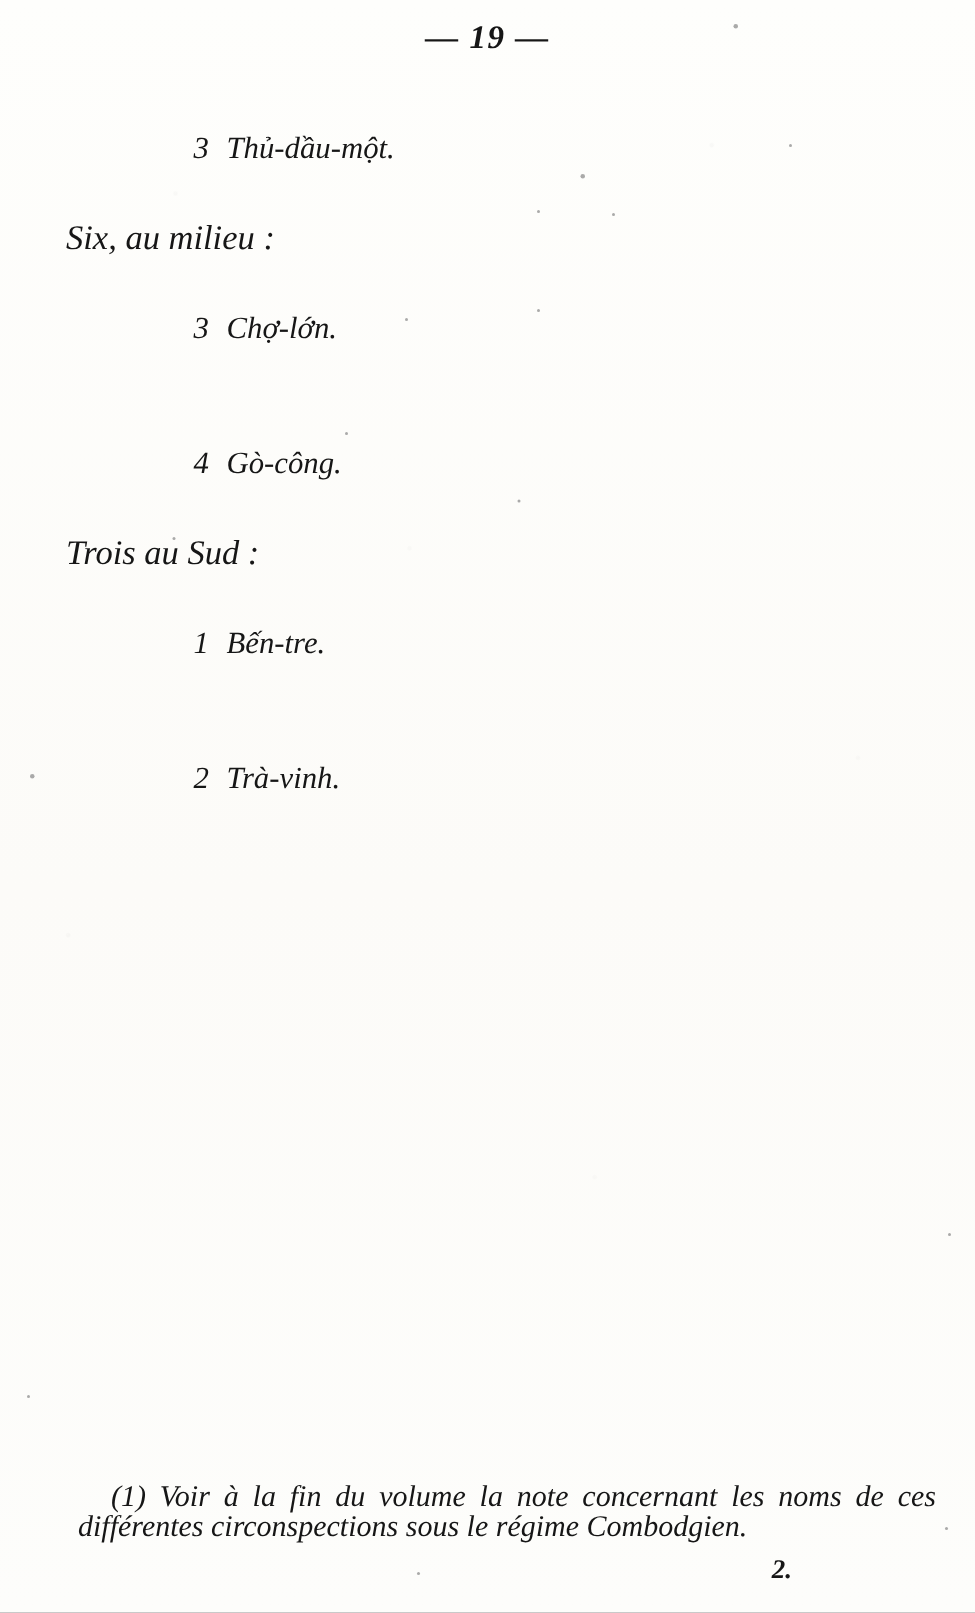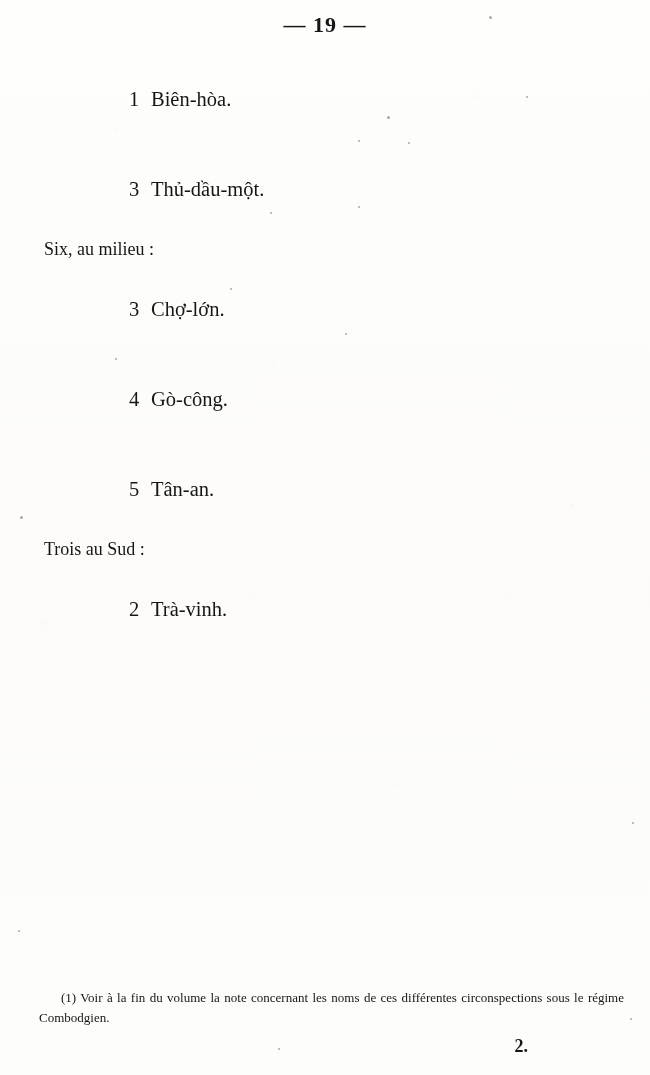--- a/index.html
+++ b/index.html
@@ -10,20 +10,21 @@
   body {
     font-family: "Liberation Serif", "DejaVu Serif", serif;
     color: #161616;
   }
   #page {
     position: relative;
     width: 650px;
     height: 1075px;
     background: #737373;
     overflow: hidden;
+    font-style: italic;
   }
   
   #paper-texture {
     position: absolute;
     inset: 0;
     background:
       radial-gradient(circle at 18% 12%, rgba(0,0,0,0.018) 0 1px, transparent 2px),
       radial-gradient(circle at 73% 9%,  rgba(0,0,0,0.020) 0 1px, transparent 2px),
       radial-gradient(circle at 42% 34%, rgba(0,0,0,0.016) 0 1px, transparent 2px),
       radial-gradient(circle at 88% 47%, rgba(0,0,0,0.015) 0 1px, transparent 2px),
@@ -47,21 +48,21 @@
     height: 34px;
     box-sizing: border-box;
   }
 
   
   .list-block {
     margin: 0;
     padding: 0;
   }
   .group-heading {
-    font-size: 18px;
+    font-size: 23px;
     line-height: 30px;
     padding-left: 44px;
     white-space: pre;
   }
   .entry {
     font-size: 20.5px;
     line-height: 30px;
     padding-left: 88px;
     white-space: pre;
   }
@@ -70,24 +71,24 @@
     width: 22px;
   }
   .entry .name { }
 
   
   .first-group { margin-top: 20px; }
 
   
   .footnote {
     position: absolute;
-    left: 39px;
+    left: 52px;
     right: 26px;
     top: 988px;
-    font-size: 13px;
+    font-size: 20px;
     line-height: 20px;
     text-align: justify;
     text-align-last: left;
     text-indent: 22px;
     z-index: 2;
   }
   .signature {
     position: absolute;
     top: 1036px;
     left: 0;
@@ -112,42 +113,39 @@
 
 <div id="page">
   <div id="paper-texture"></div>
 
   <div class="content">
 
     <div class="running-head">— 19 —</div>
 
     <div class="list-block first-group">
       <div class="entry">
-        <span class="num">1</span><span class="name">Biên-hòa.</span>
-      </div>
-      <div class="entry">
         <span class="num">3</span><span class="name">Thủ-dầu-một.</span>
       </div>
     </div>
 
     <div class="list-block">
       <div class="group-heading">Six, au milieu :</div>
       <div class="entry">
         <span class="num">3</span><span class="name">Chợ-lớn.</span>
       </div>
       <div class="entry">
         <span class="num">4</span><span class="name">Gò-công.</span>
       </div>
-      <div class="entry">
-        <span class="num">5</span><span class="name">Tân-an.</span>
-      </div>
     </div>
 
     <div class="list-block">
       <div class="group-heading">Trois au Sud :</div>
+      <div class="entry">
+        <span class="num">1</span><span class="name">Bến-tre.</span>
+      </div>
       <div class="entry">
         <span class="num">2</span><span class="name">Trà-vinh.</span>
       </div>
 
     </div>
 
   </div>
 
   <div class="footnote">(1) Voir à la fin du volume la note concernant les noms de ces différentes circonspections sous le régime Combodgien.</div>
 

